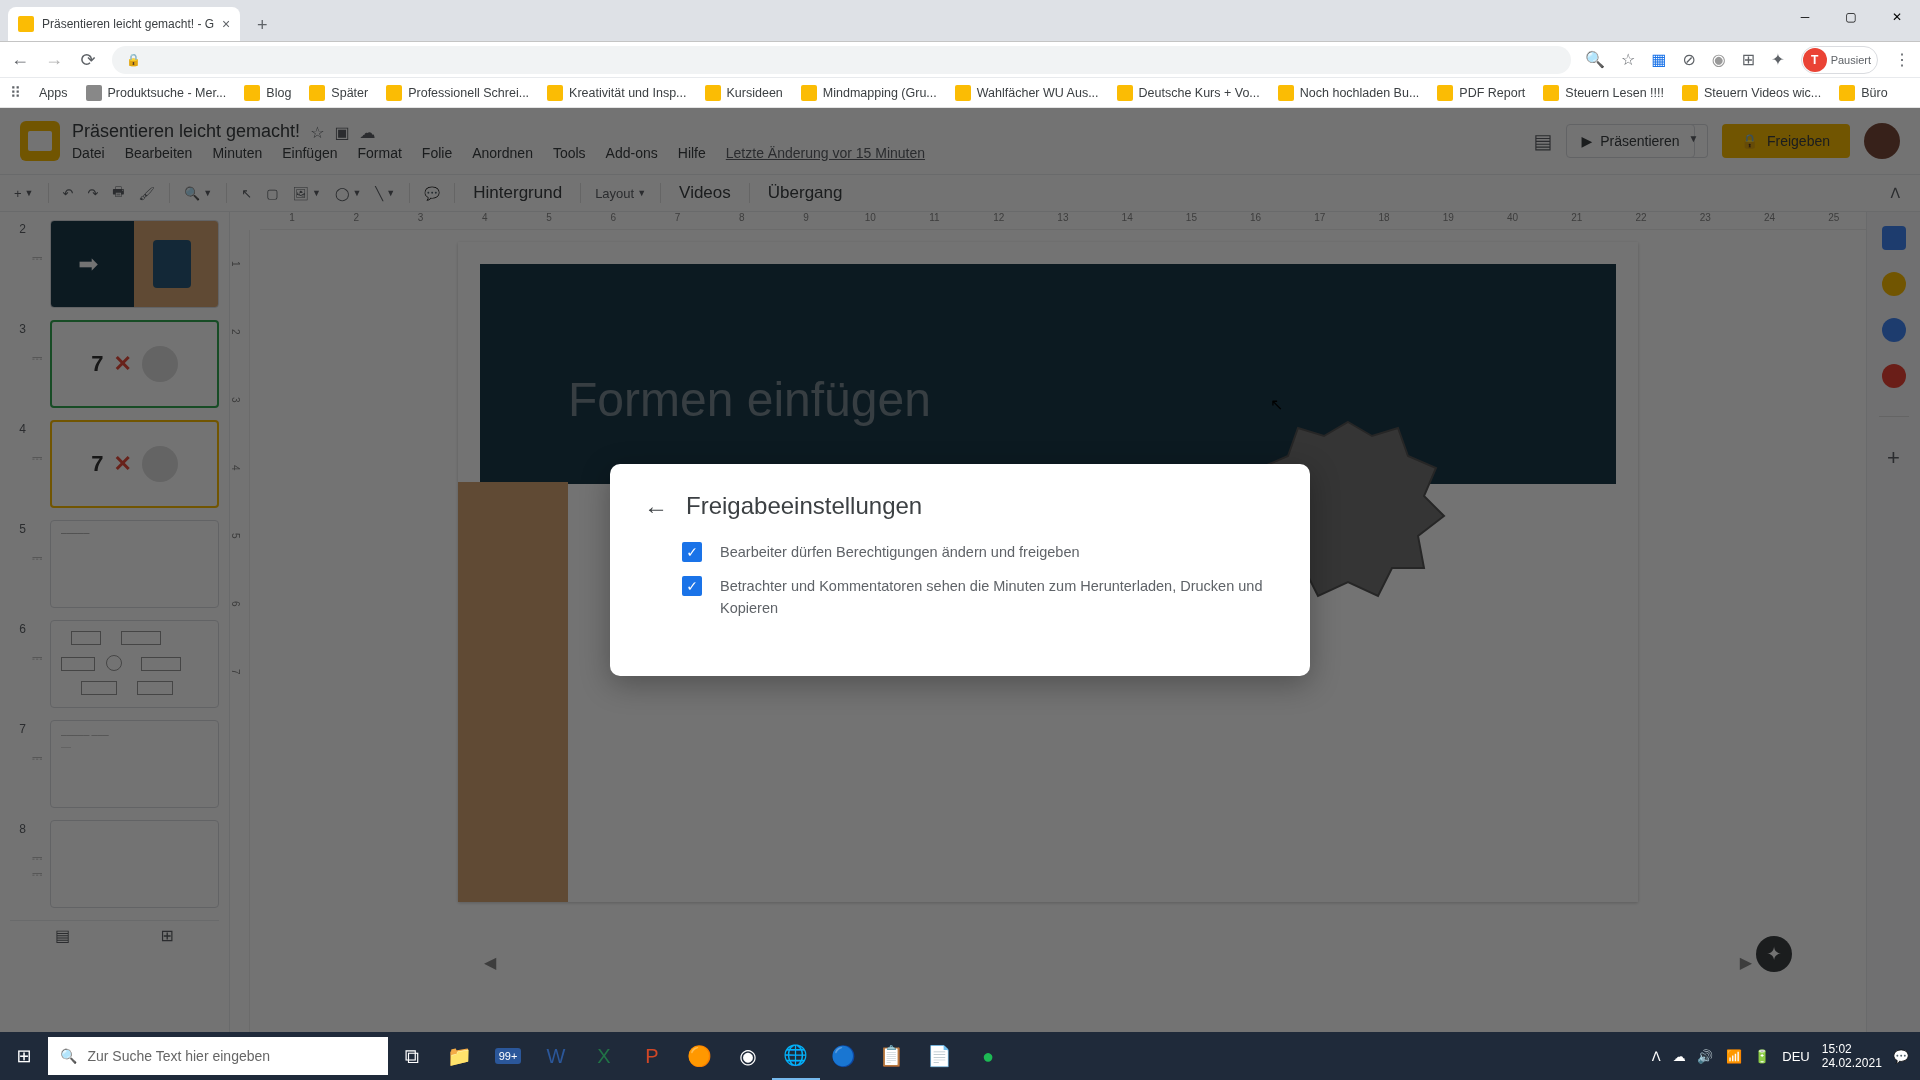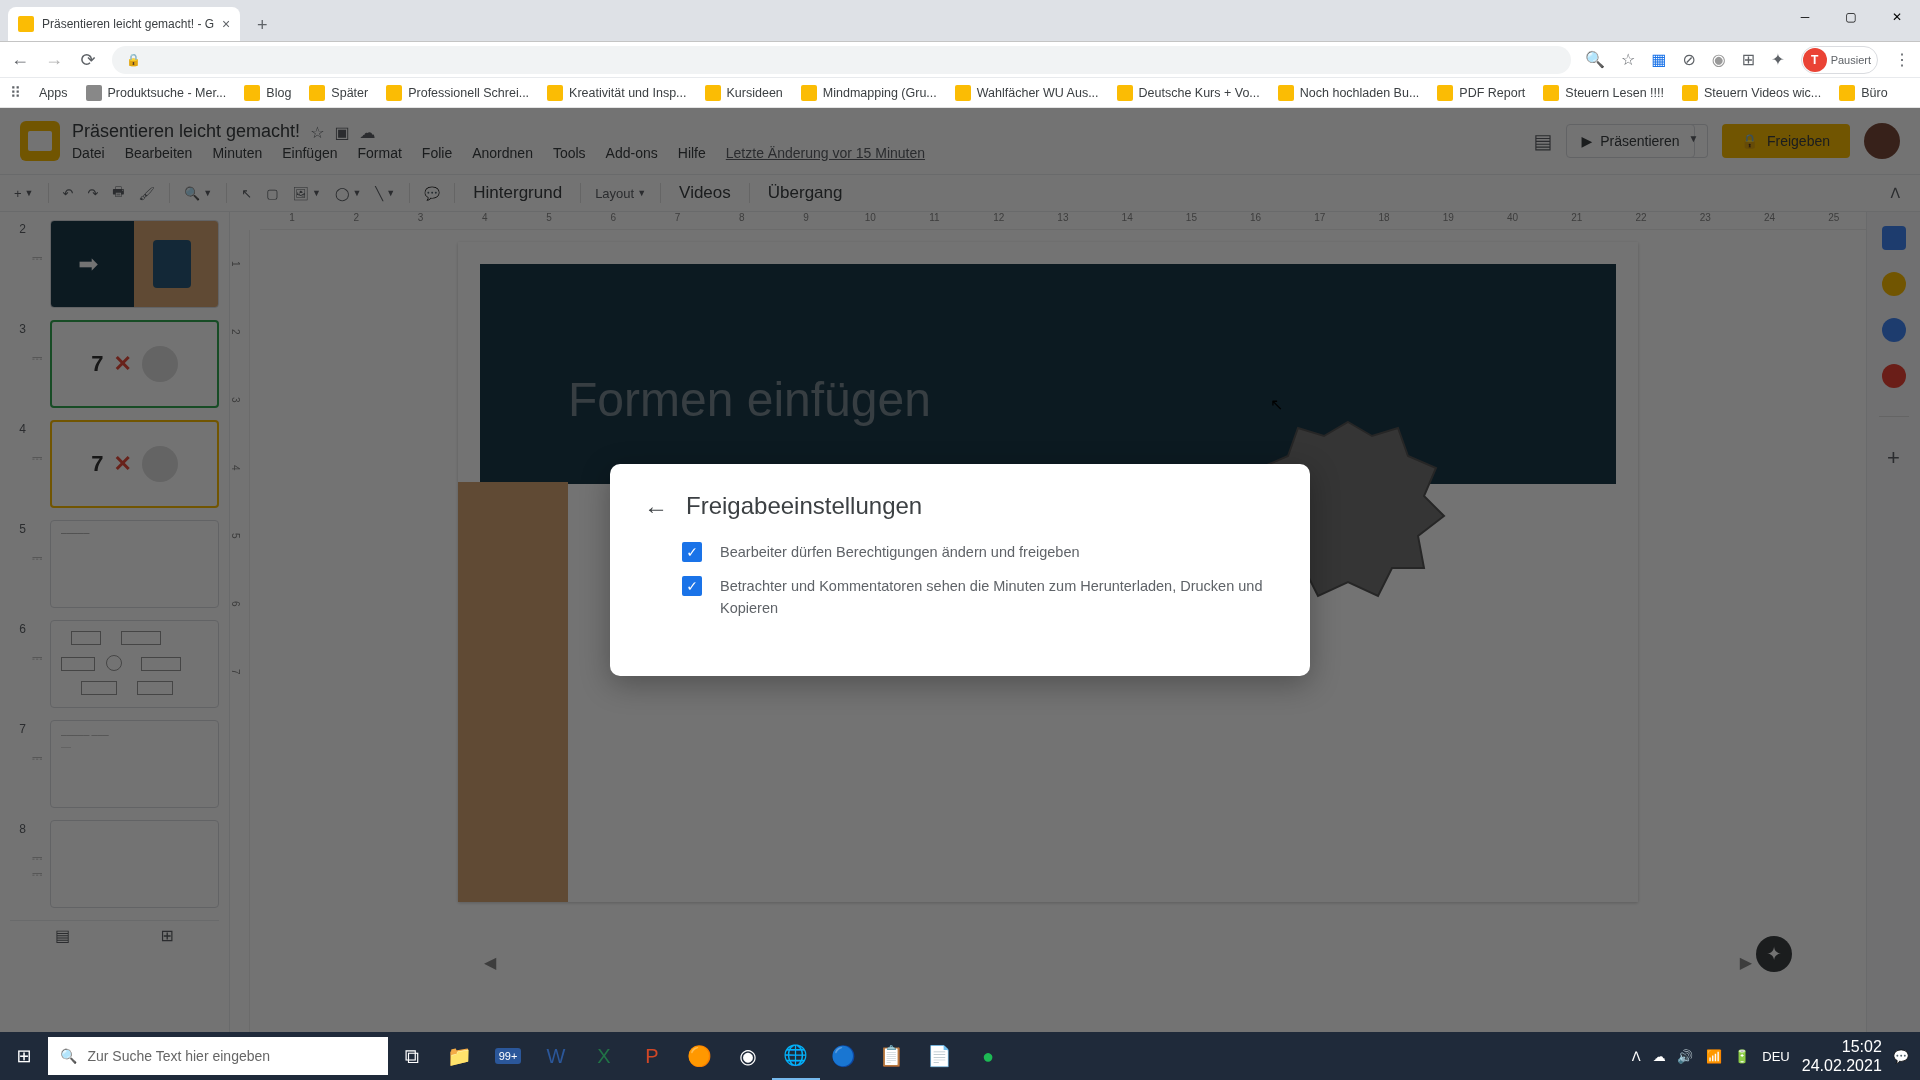--- a/index.html
+++ b/index.html
@@ -109,21 +109,21 @@
 
 .cursor { position:absolute; top:395px; left:1270px; font-size:16px; color:#000; z-index:200; }
 
 
 .taskbar { position:absolute; bottom:0; left:0; right:0; height:48px; background:#1f2a3a; display:flex; align-items:center; color:#fff; }
 .start { width:48px; height:48px; display:flex; align-items:center; justify-content:center; font-size:18px; }
 .search-box { width:340px; height:38px; background:#fff; display:flex; align-items:center; padding:0 12px; gap:10px; color:#666; font-size:14px; }
 .task-icons { display:flex; align-items:center; height:100%; }
 .task-ico { width:48px; height:48px; display:flex; align-items:center; justify-content:center; font-size:20px; }
 .tray { margin-left:auto; display:flex; align-items:center; gap:12px; padding:0 10px; font-size:13px; }
-.tray-time { text-align:right; font-size:16px; line-height:1.2; }
+.tray-time { font-size:12px; line-height:1.2; }
 </style>
 </head>
 <body>
 
 <div class="browser-top">
   <div class="tab">
     <div class="tab-favi"></div>
     <span class="tab-title">Präsentieren leicht gemacht! - G</span>
     <span class="tab-close">×</span>
   </div>

